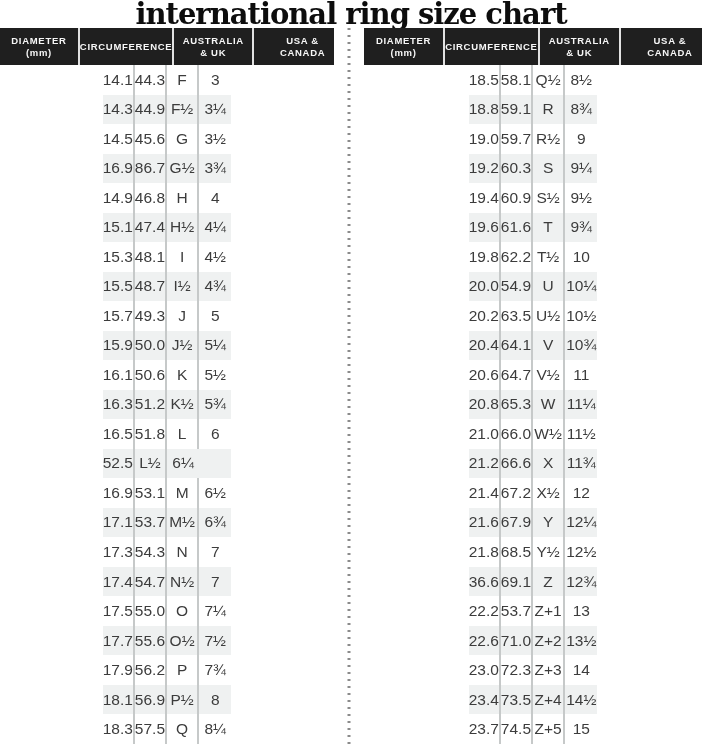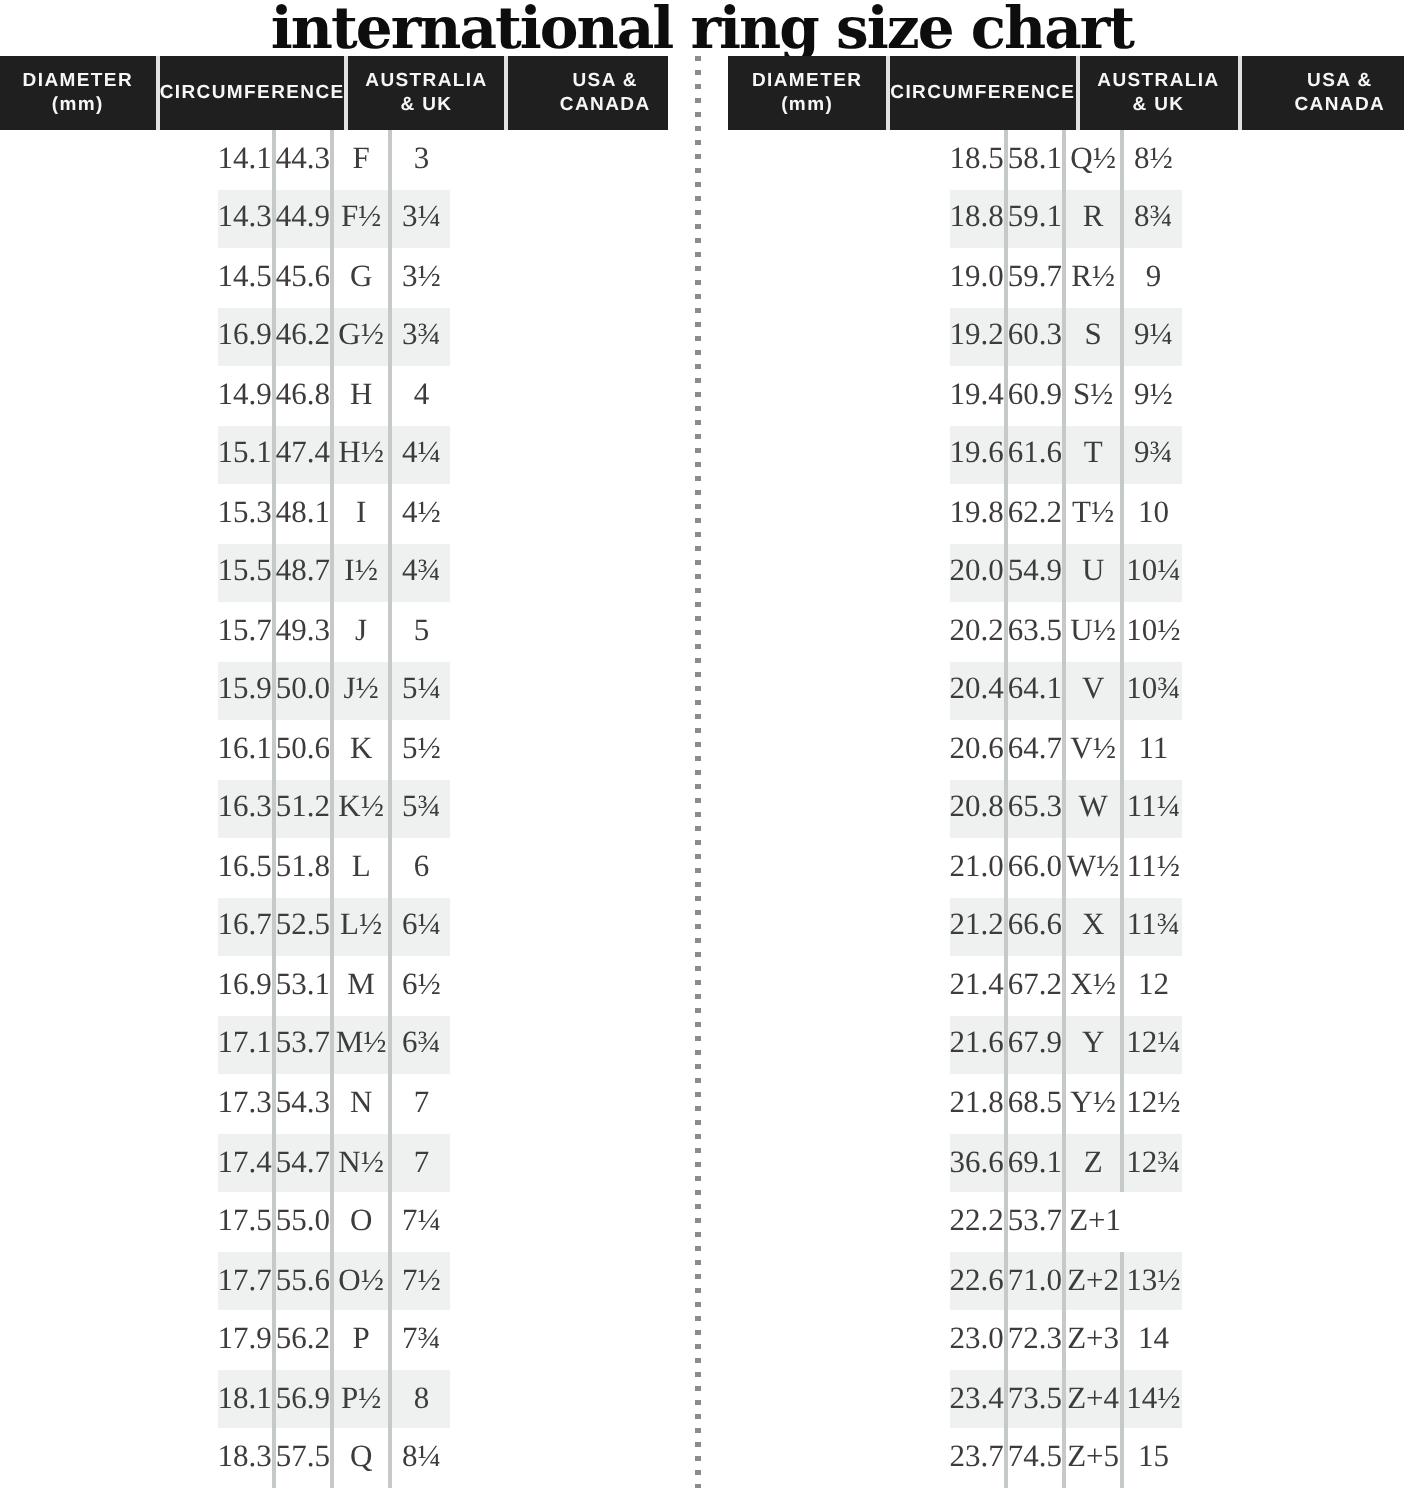--- a/index.html
+++ b/index.html
@@ -64,21 +64,20 @@
     line-height: 12px;
     border-right: 2px solid #e2e2e2;
   }
   .hcell:last-child { border-right: none; padding-left: 17px; }
 
   .tbody {
     display: flex;
     flex-direction: column;
     height: 679px;
     flex: 1 1 auto;
-    font-family: Liberation Serif, serif;
   }
   .trow {
     flex: 1 1 0;
     display: grid;
     grid-template-columns: repeat(4, 1fr);
   }
   .trow:nth-child(even) { background: #eff1f1; }
   .cell {
     display: flex;
     align-items: center;
@@ -127,21 +126,21 @@
             <div class="cell">3¼</div>
           </div>
           <div class="trow">
             <div class="cell">14.5</div>
             <div class="cell">45.6</div>
             <div class="cell">G</div>
             <div class="cell">3½</div>
           </div>
           <div class="trow">
             <div class="cell">16.9</div>
-            <div class="cell">46.2</div>
+            <div class="cell">86.7</div>
             <div class="cell">G½</div>
             <div class="cell">3¾</div>
           </div>
           <div class="trow">
             <div class="cell">14.9</div>
             <div class="cell">46.8</div>
             <div class="cell">H</div>
             <div class="cell">4</div>
           </div>
           <div class="trow">
@@ -186,21 +185,20 @@
             <div class="cell">K½</div>
             <div class="cell">5¾</div>
           </div>
           <div class="trow">
             <div class="cell">16.5</div>
             <div class="cell">51.8</div>
             <div class="cell">L</div>
             <div class="cell">6</div>
           </div>
           <div class="trow">
-            <div class="cell">16.7</div>
             <div class="cell">52.5</div>
             <div class="cell">L½</div>
             <div class="cell">6¼</div>
           </div>
           <div class="trow">
             <div class="cell">16.9</div>
             <div class="cell">53.1</div>
             <div class="cell">M</div>
             <div class="cell">6½</div>
           </div>
@@ -381,20 +379,21 @@
           <div class="trow">
             <div class="cell">36.6</div>
             <div class="cell">69.1</div>
             <div class="cell">Z</div>
             <div class="cell">12¾</div>
           </div>
           <div class="trow">
             <div class="cell">22.2</div>
             <div class="cell">53.7</div>
             <div class="cell">Z+1</div>
+            <div class="cell">13</div>
           </div>
           <div class="trow">
             <div class="cell">22.6</div>
             <div class="cell">71.0</div>
             <div class="cell">Z+2</div>
             <div class="cell">13½</div>
           </div>
           <div class="trow">
             <div class="cell">23.0</div>
             <div class="cell">72.3</div>

